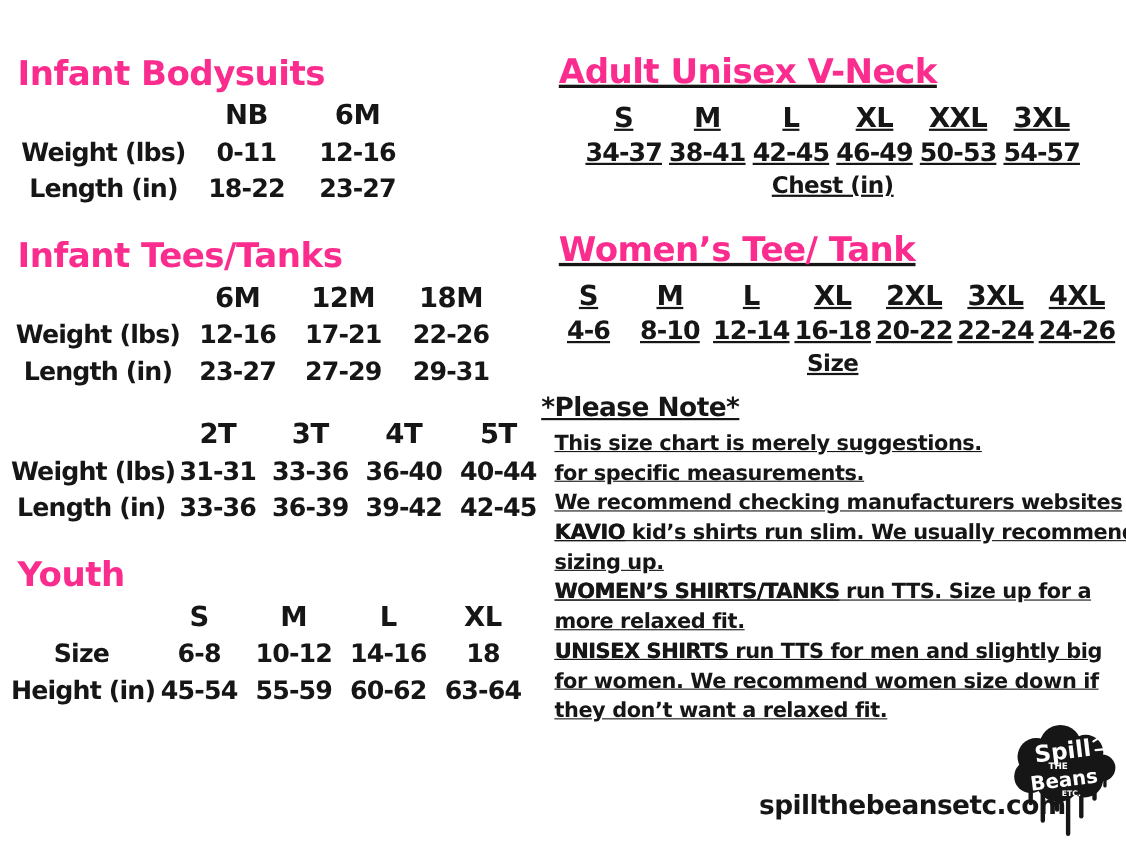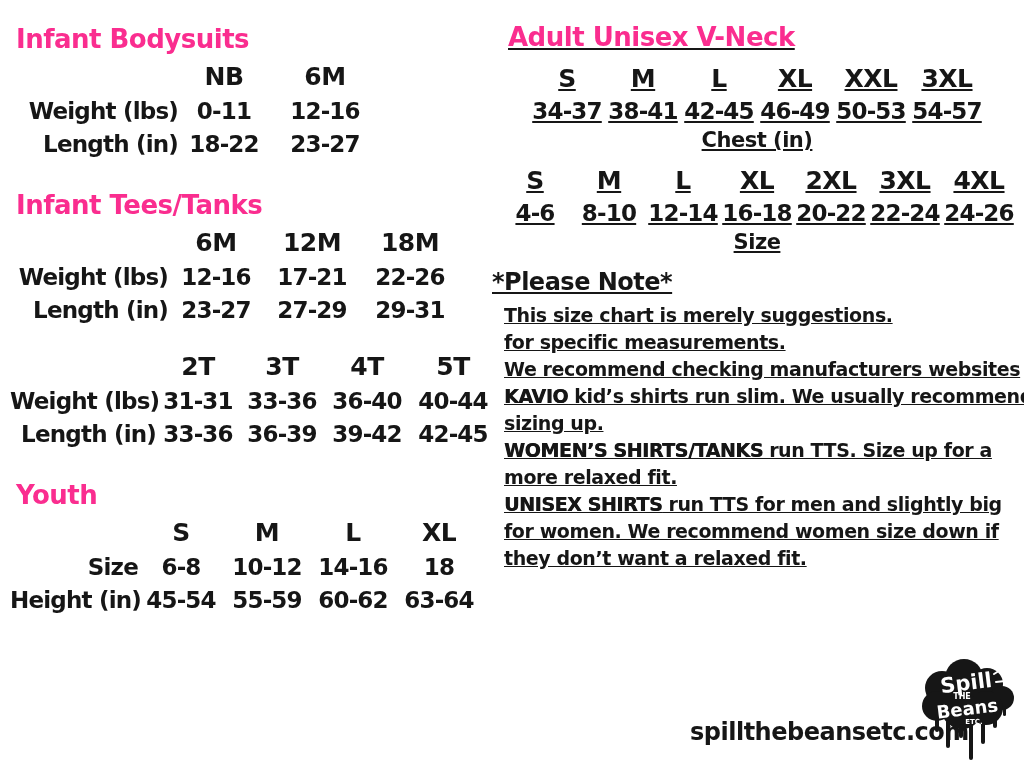--- a/index.html
+++ b/index.html
@@ -10,39 +10,40 @@
     position:relative;
     font-family:"DejaVu Sans", sans-serif;
     font-weight:700;
     color:#161616;
   }
   .col-left  { position:absolute; left:10px;  top:20px; width:485px; }
   .col-right { position:absolute; left:492px; top:18px; width:530px;text-decoration:underline; }
 
   .ltitle, .rtitle {
     color:#FA2D8F;
-    font-size:26px;
+    font-size:31px;
     line-height:38px;
     letter-spacing:-0.5px;
     white-space:nowrap;
+    margin-top:28px;
   }
   .ltitle { padding-left:6px; margin-bottom:4px; }
   .rtitle { padding-left:16px; margin-bottom:8px; }
 
   .sec  { margin-bottom:29px; }
   .rsec { margin-bottom:14px; }
 
   .tbl { display:grid; row-gap:7px; align-items:baseline; }
   .cols-ib { grid-template-columns:168px 92px 110px; }
   .cols-it { grid-template-columns:158px 96px 96px 100px; }
   .cols-tt { grid-template-columns:146px 84px 84px 86px 86px; }
   .cols-y  { grid-template-columns:128px 86px 86px 86px 86px; }
 
   .hdr { font-size:25px; text-align:center; letter-spacing:-0.5px; }
-  .lbl { font-size:23px; text-align:right;  letter-spacing:-0.8px; white-space:nowrap; }
+  .lbl { font-size:23px; text-align:center;  letter-spacing:-0.8px; white-space:nowrap; }
   .val { font-size:23px; text-align:center; letter-spacing:-0.8px; white-space:nowrap; }
 
   .rtbl { display:grid; justify-content:center; row-gap:5px; }
   .cols-a { grid-template-columns:repeat(6,76px); }
   .cols-w { grid-template-columns:repeat(7,74px); }
   .axis { text-align:center; font-size:21px; margin-top:4px; letter-spacing:-0.5px; }
 
   .notes { margin-top:8px; }
   .ntitle { font-size:24px; letter-spacing:-0.5px; margin-bottom:6px; }
   .nline {
@@ -171,20 +172,21 @@
       <span class="val">38-41</span>
       <span class="val">42-45</span>
       <span class="val">46-49</span>
       <span class="val">50-53</span>
       <span class="val">54-57</span>
     </div>
     <div class="axis">Chest (in)</div>
   </section>
 
   <section class="rsec">
+    <h2 class="rtitle">Women’s Tee/ Tank</h2>
     <div class="rtbl cols-w">
       <span class="hdr">S</span>
       <span class="hdr">M</span>
       <span class="hdr">L</span>
       <span class="hdr">XL</span>
       <span class="hdr">2XL</span>
       <span class="hdr">3XL</span>
       <span class="hdr">4XL</span>
 
       <span class="val">4-6</span>

